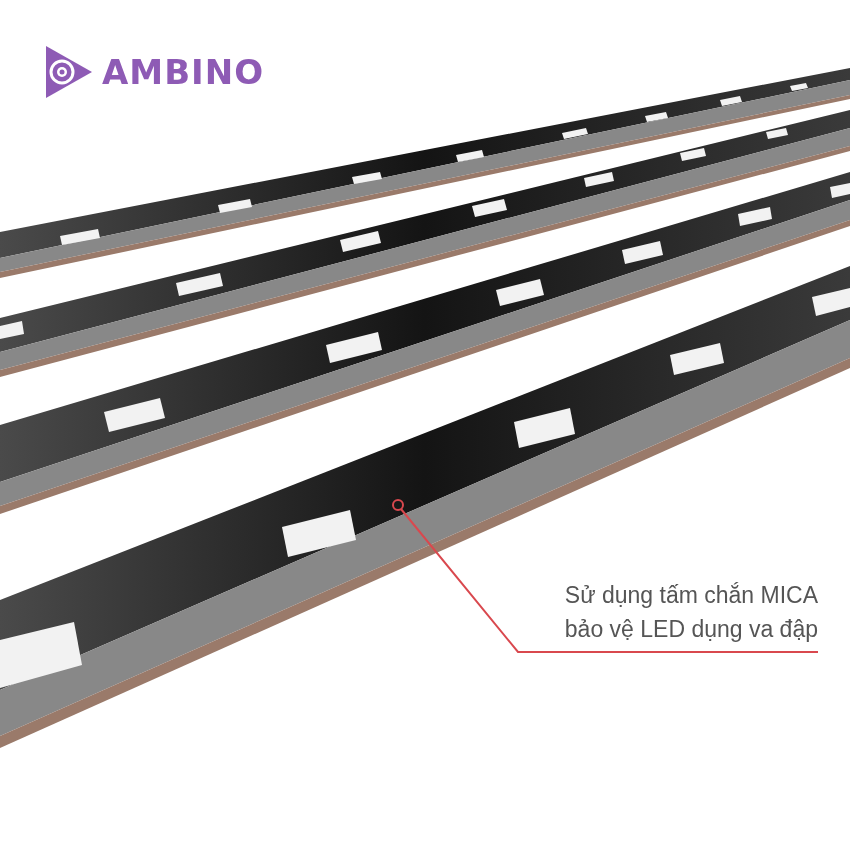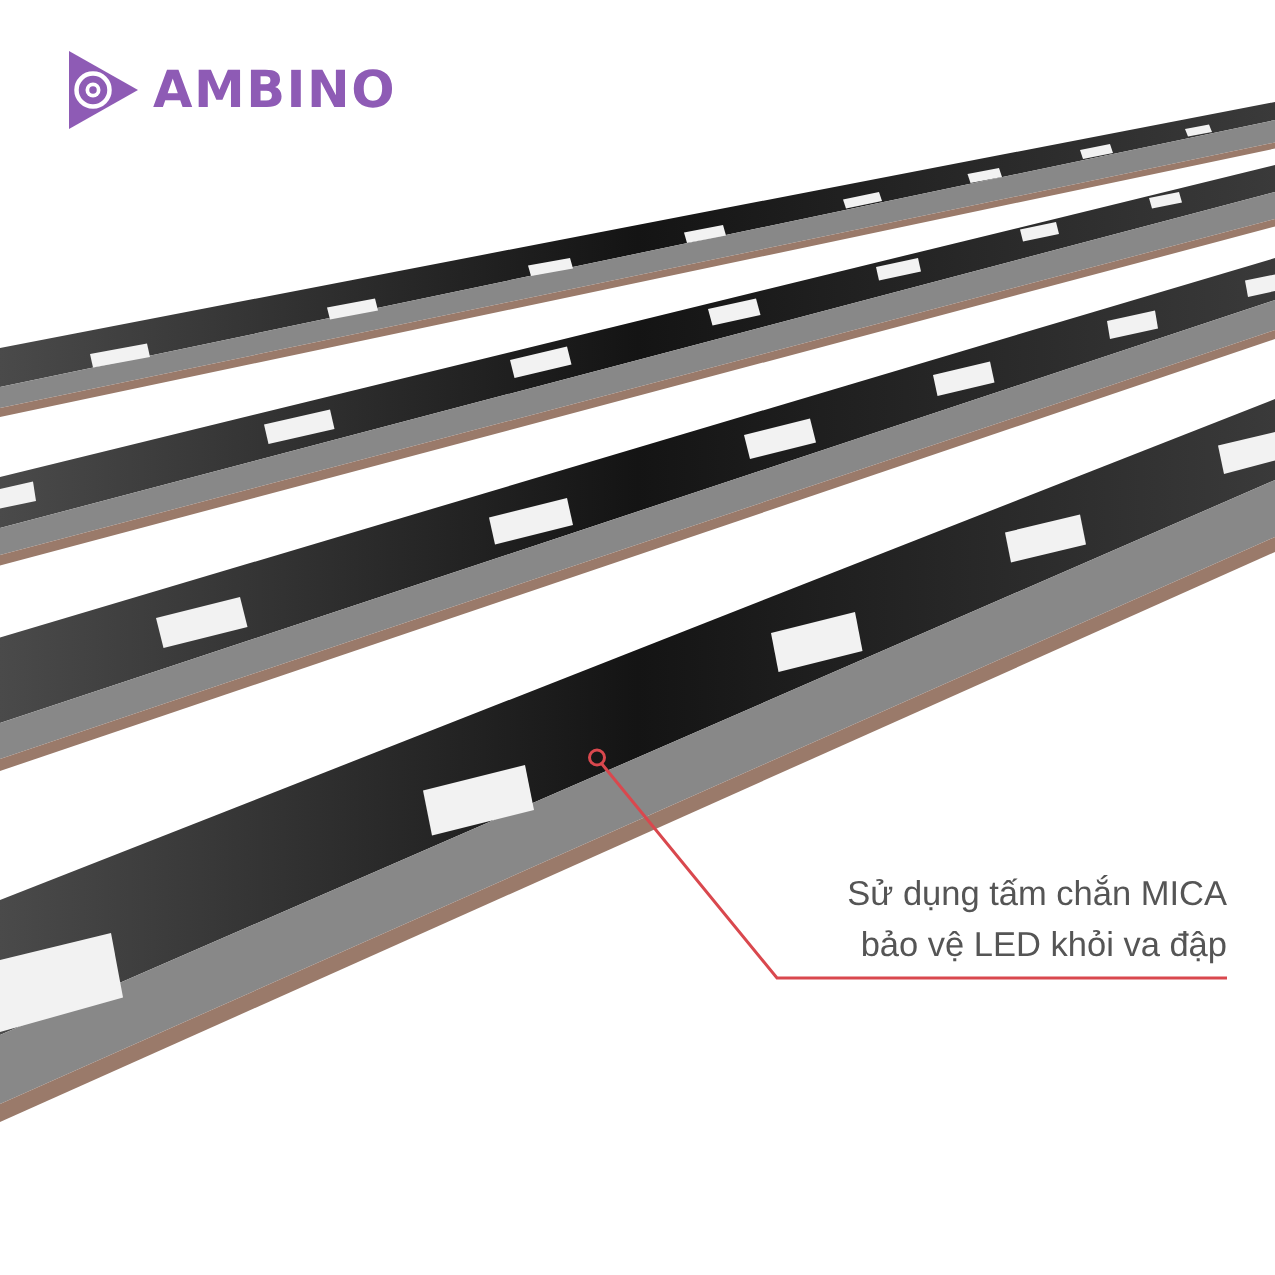--- a/index.html
+++ b/index.html
@@ -1,18 +1,18 @@
 <!DOCTYPE html>
 <html><head>
 <meta charset="utf-8">
 <style>
   html,body{margin:0;padding:0;background:#fff;}
   .canvas{position:relative;width:850px;height:850px;overflow:hidden;background:#ffffff;}
   .scene{position:absolute;left:0;top:0;}
-  .logo{position:absolute;left:44px;top:32px;display:flex;align-items:center;gap:8px;}
+  .logo{position:absolute;left:44px;top:44px;display:flex;align-items:center;gap:8px;}
   .logo-text{font-family:"DejaVu Sans",sans-serif;font-weight:bold;font-size:34px;letter-spacing:1px;color:#8e5bb5;}
   .caption{position:absolute;right:32px;top:578px;text-align:right;font-family:"Liberation Sans",sans-serif;font-size:23px;line-height:34px;color:#555;font-weight:300;}
 </style>
 </head>
 <body>
 
 <div class="canvas">
   <svg class="scene" width="850" height="850" viewBox="0 0 850 850">
     <defs>
       <linearGradient id="topg" x1="0" y1="0" x2="1" y2="0">
@@ -91,15 +91,15 @@
       <polygon points="2,2 48,28 2,54" fill="#8e5bb5"></polygon>
       <circle cx="18" cy="28" r="11" fill="none" stroke="#fff" stroke-width="3"></circle>
       <circle cx="18" cy="28" r="5" fill="#fff"></circle>
       <circle cx="18" cy="28" r="2.5" fill="#8e5bb5"></circle>
     </svg>
     <span class="logo-text">AMBINO</span>
   </div>
 
   <div class="caption">
     <div>Sử dụng tấm chắn MICA</div>
-    <div>bảo vệ LED khỏi va đập</div>
+    <div>bảo vệ LED dụng va đập</div>
   </div>
 </div>
 
 </body></html>

